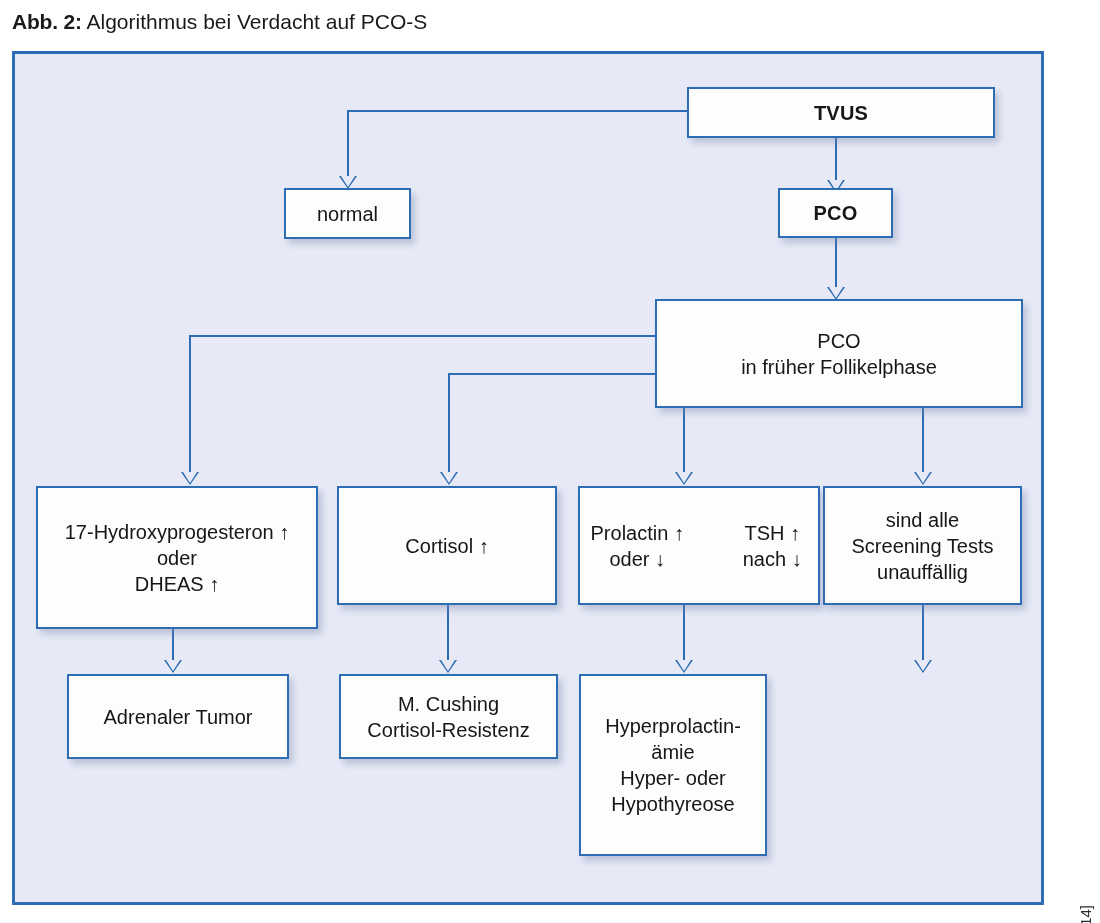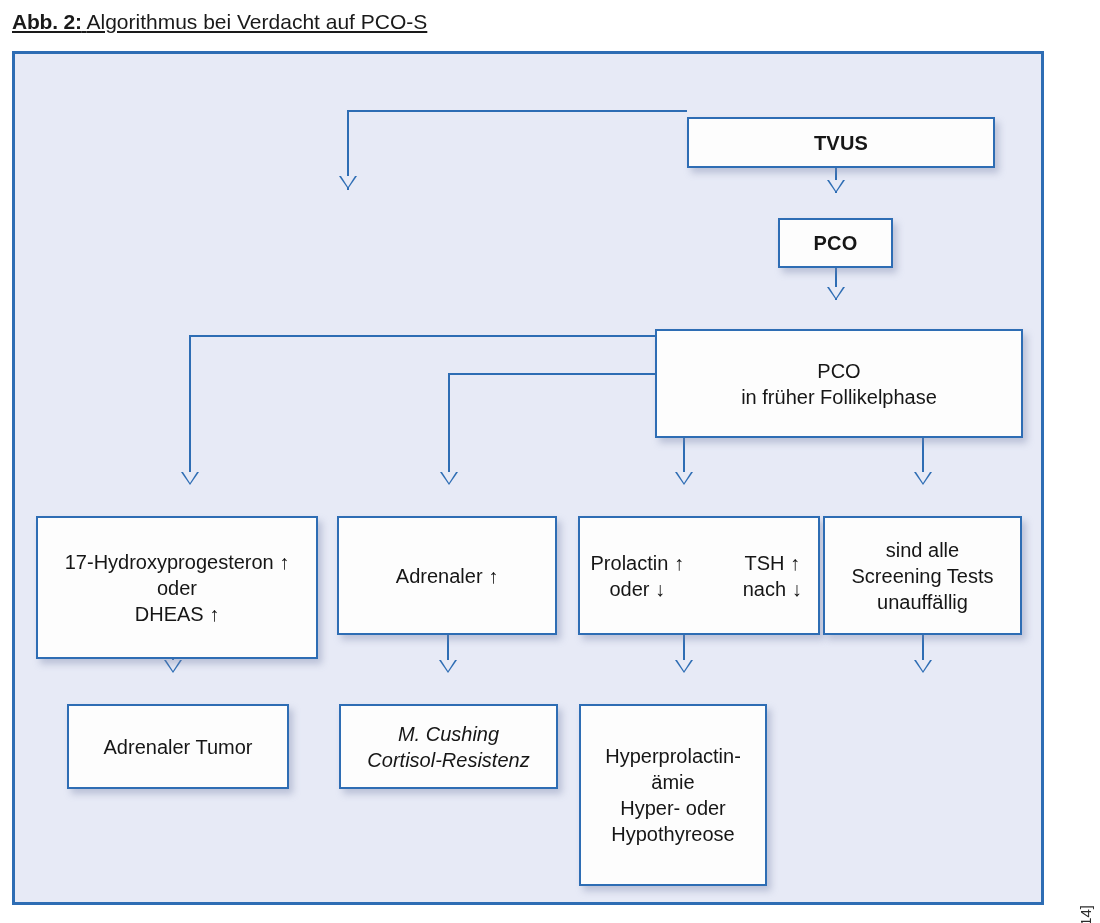--- a/index.html
+++ b/index.html
@@ -17,21 +17,20 @@
   }
 
   
   #figure-caption {
     position: absolute;
     left: 12px;
     top: 8px;
     font-size: 21px;
     line-height: 28px;
     white-space: nowrap;
-    text-decoration: underline;
   }
   #figure-caption .cap-label {
     font-weight: bold;
     letter-spacing: -0.2px;
   }
   #figure-caption .cap-text {
     font-weight: normal;
   }
 
   
@@ -54,21 +53,20 @@
     border: 2px solid #2e6db4;
     box-shadow: 4px 5px 7px rgba(120, 132, 170, 0.40);
     display: flex;
     align-items: center;
     justify-content: center;
     text-align: center;
     font-size: 20px;
     line-height: 26px;
     color: #161616;
     padding: 2px 6px;
-    margin-top: 30px;
   }
   .node .ln { display: block; }
   .node .bold { font-weight: bold; letter-spacing: 0.2px; }
 
   
   .conn {
     position: absolute;
     background: #2e6db4;
   }
   .vline { width: 2px; }
@@ -145,56 +143,59 @@
   <div class="conn vline" style="left:668px; top:551px; height:60px;"></div>
   <div class="arrow-head" style="left:660px; top:606px;"></div>
 
   <div class="conn vline" style="left:907px; top:551px; height:60px;"></div>
   <div class="arrow-head" style="left:899px; top:606px;"></div>
 
   <div class="node" style="left:672px; top:33px; width:308px; height:51px;">
     <span class="ln bold">TVUS</span>
   </div>
 
+  <div class="node" style="left:269px; top:134px; width:127px; height:51px;">
+    <span class="ln">normal</span>
+  </div>
 
   <div class="node" style="left:763px; top:134px; width:115px; height:50px;">
     <span class="ln bold">PCO</span>
   </div>
 
   <div class="node" style="left:640px; top:245px; width:368px; height:109px; flex-direction:column;">
     <span class="ln">PCO</span>
     <span class="ln">in früher Follikelphase</span>
   </div>
 
   <div class="node" style="left:21px; top:432px; width:282px; height:143px; flex-direction:column;">
     <span class="ln">17-Hydroxyprogesteron ↑</span>
     <span class="ln">oder</span>
     <span class="ln">DHEAS ↑</span>
   </div>
 
   <div class="node" style="left:322px; top:432px; width:220px; height:119px; flex-direction:column;">
-    <span class="ln">Adrenaler ↑</span>
+    <span class="ln">Cortisol ↑</span>
   </div>
 
   <div class="node" style="left:563px; top:432px; width:242px; height:119px; gap:44px;">
     <span class="ln">Prolactin ↑ oder ↓</span>
     <span class="ln">TSH ↑ nach ↓</span>
   </div>
 
   <div class="node" style="left:808px; top:432px; width:199px; height:119px; flex-direction:column;">
     <span class="ln">sind alle</span>
     <span class="ln">Screening Tests</span>
     <span class="ln">unauffällig</span>
   </div>
 
   <div class="node" style="left:52px; top:620px; width:222px; height:85px;">
     <span class="ln">Adrenaler Tumor</span>
   </div>
 
-  <div class="node" style="left:324px; top:620px; width:219px; height:85px; flex-direction:column;font-style:italic;">
+  <div class="node" style="left:324px; top:620px; width:219px; height:85px; flex-direction:column;">
     <span class="ln">M. Cushing</span>
     <span class="ln">Cortisol-Resistenz</span>
   </div>
 
   <div class="node" style="left:564px; top:620px; width:188px; height:182px; flex-direction:column;">
     <span class="ln">Hyperprolactin-</span>
     <span class="ln">ämie</span>
     <span class="ln">Hyper- oder</span>
     <span class="ln">Hypothyreose</span>
   </div>

